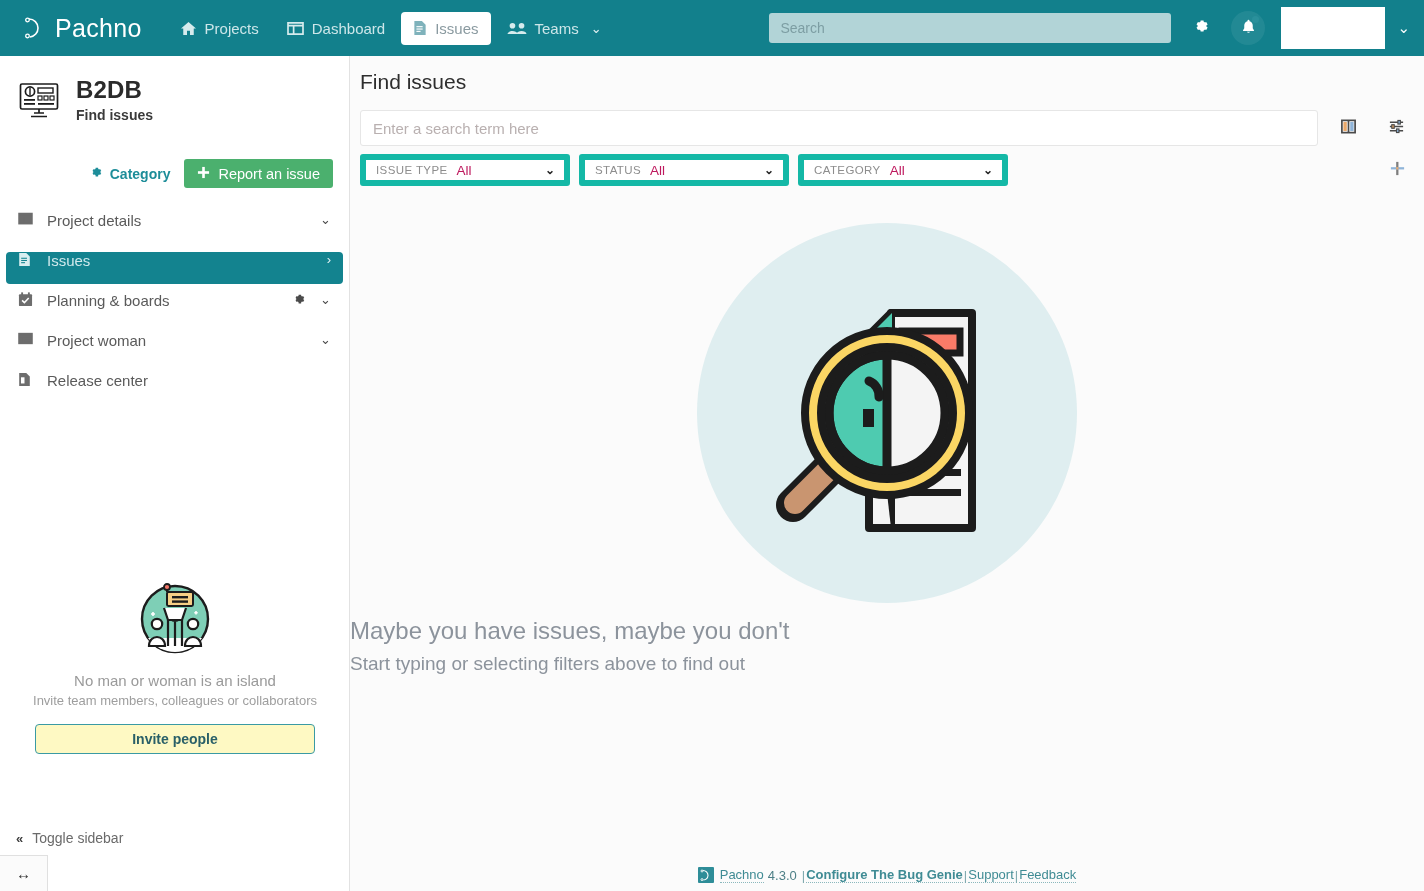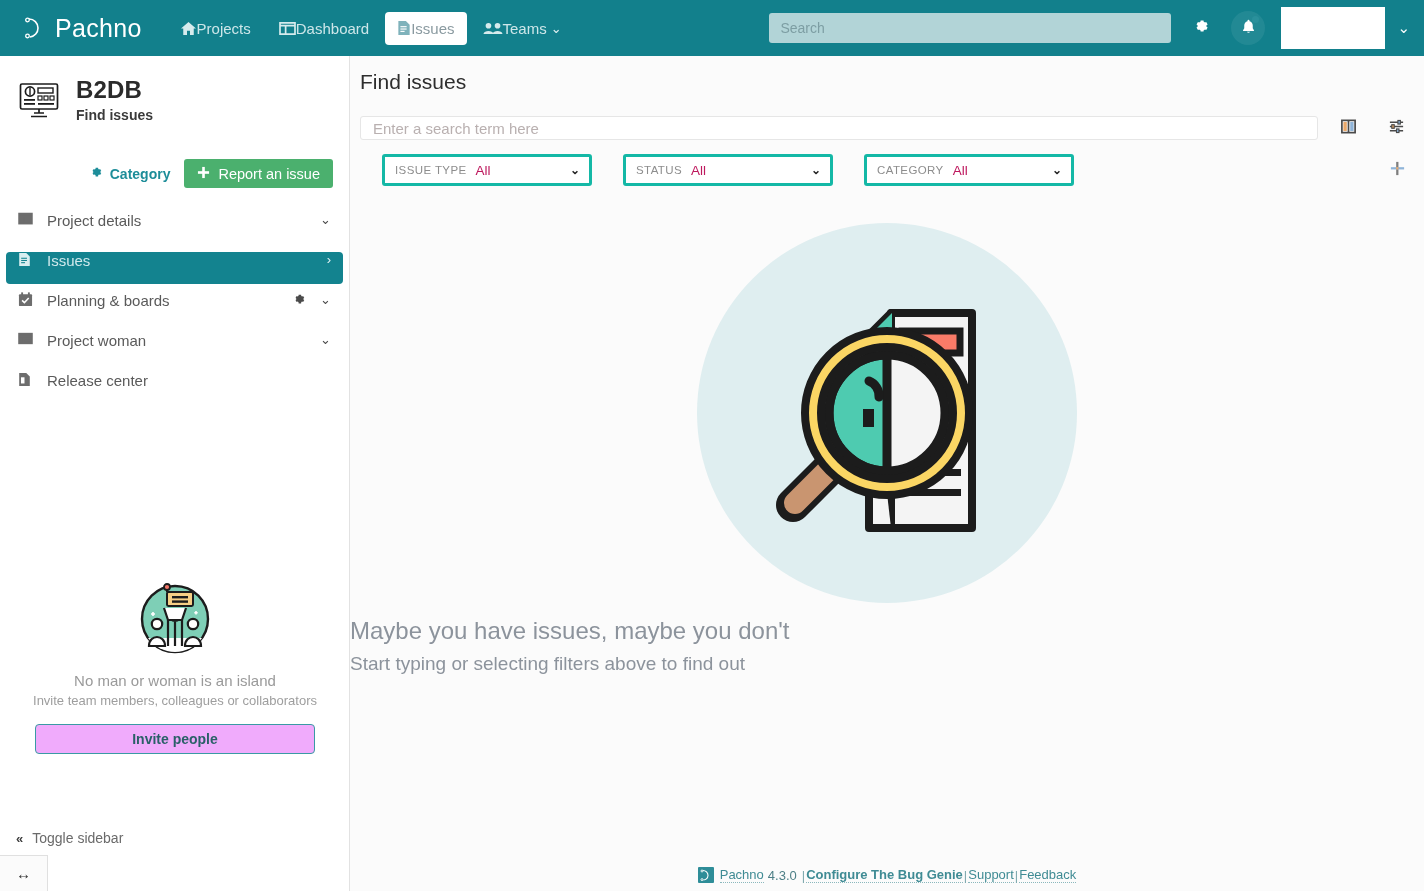--- a/index.html
+++ b/index.html
@@ -22,21 +22,21 @@
   .brand {
     display: flex; align-items: center;
     margin-left: 22px; margin-right: 26px;
     color: #ffffff;
   }
   .brand-logo { width: 26px; height: 26px; margin-right: 7px; }
   .brand-name { font-size: 25px; font-weight: 300; letter-spacing: .3px; color:#fff; }
 
   .nav { display: flex; align-items: center; height: 56px; }
   .nav-item {
-    display: flex; align-items: center; gap: 0;
+    display: flex; align-items: center; gap: 8px;
     height: 33px; padding: 0 12px; margin-right: 4px;
     border-radius: 4px;
     color: #cde6e9; font-size: 15px; cursor: pointer;
     white-space: nowrap;
   }
   .nav-item .ico { display: flex; align-items: center; }
   .nav-item.active { background: #ffffff; color: #8a9aa0; }
   .nav-item.active .ico svg { fill: #7fb2bb; }
   .nav-item .ico svg { fill: #d6ebed; }
   .nav-caret { color:#e6f3f4; font-size: 13px; margin-left: 4px; }
@@ -124,21 +124,21 @@
   
   .invite-block {
     position: absolute; left: 0; top: 526px; width: 350px;
     text-align: center;
   }
   .invite-illo { width: 74px; height: 74px; margin: 0 auto; display:block; }
   .invite-title { font-size: 15px; color: #9a9a9a; margin-top: 16px; }
   .invite-sub { font-size: 13px; color: #9e9e9e; margin-top: 4px; }
   .invite-btn {
     display: block; width: 280px; height: 30px; margin: 16px auto 0;
-    background: #f0abfc; border: 1px solid #3a9aa4; border-radius: 4px;
+    background: #fef9c3; border: 1px solid #3a9aa4; border-radius: 4px;
     color: #2a6068; font-size: 14px; font-weight: bold;
     font-family: "Liberation Sans", sans-serif; cursor: pointer;
   }
 
   .toggle-sidebar {
     position: absolute; left: 16px; bottom: 45px;
     display: flex; align-items: center; gap: 9px;
     color: #6a6a6a; font-size: 14px; cursor: pointer;
   }
   .toggle-sidebar .arrows { font-size: 13px; color: #3d3d3d; font-weight: bold; }
@@ -159,41 +159,41 @@
   }
   .page-title {
     font-size: 21px; color: #2e2e2e; font-weight: normal;
     padding: 14px 0 0 10px;
   }
   .search-row {
     display: flex; align-items: center;
     margin: 16px 0 0 10px; width: 1054px;
   }
   .issue-search {
-    width: 962px; height: 24px;
+    width: 962px; height: 36px;
     border: 1px solid #e6e6e6; border-radius: 3px;
     background: #ffffff; padding: 8px 12px;
     font-family: "Liberation Sans", sans-serif;
     font-size: 15px; color: #555; outline: none;
   }
   .issue-search::placeholder { color: #b9b0b0; }
   .row-icon {
     width: 36px; height: 36px; margin-left: 12px;
     display: flex; align-items: center; justify-content: center; cursor: pointer;
   }
 
   .filter-row {
     display: flex; align-items: center;
     margin: 8px 0 0 10px; width: 1054px;
   }
   .filter-sel {
     position: relative;
     width: 210px; height: 32px; margin-right: 9px;
-    border: 3px solid #14b8a6; border-radius: 3px; background: #fff;
-    display: flex; align-items: center; padding: 0 10px; cursor: pointer; margin-left: 22px;
+    border: 6px solid #14b8a6; border-radius: 3px; background: #fff;
+    display: flex; align-items: center; padding: 0 10px; cursor: pointer;
   }
   .filter-sel .fl-label {
     font-size: 11.5px; color: #8d8d8d; letter-spacing: .4px;
     text-transform: uppercase; margin-right: 9px; white-space: nowrap;
   }
   .filter-sel .fl-value { font-size: 13.5px; color: #be185d; }
   .filter-sel .fl-caret {
     position: absolute; right: 9px; font-size: 12px; color: #1c1c1c; font-weight: bold;
   }
   .add-filter {

